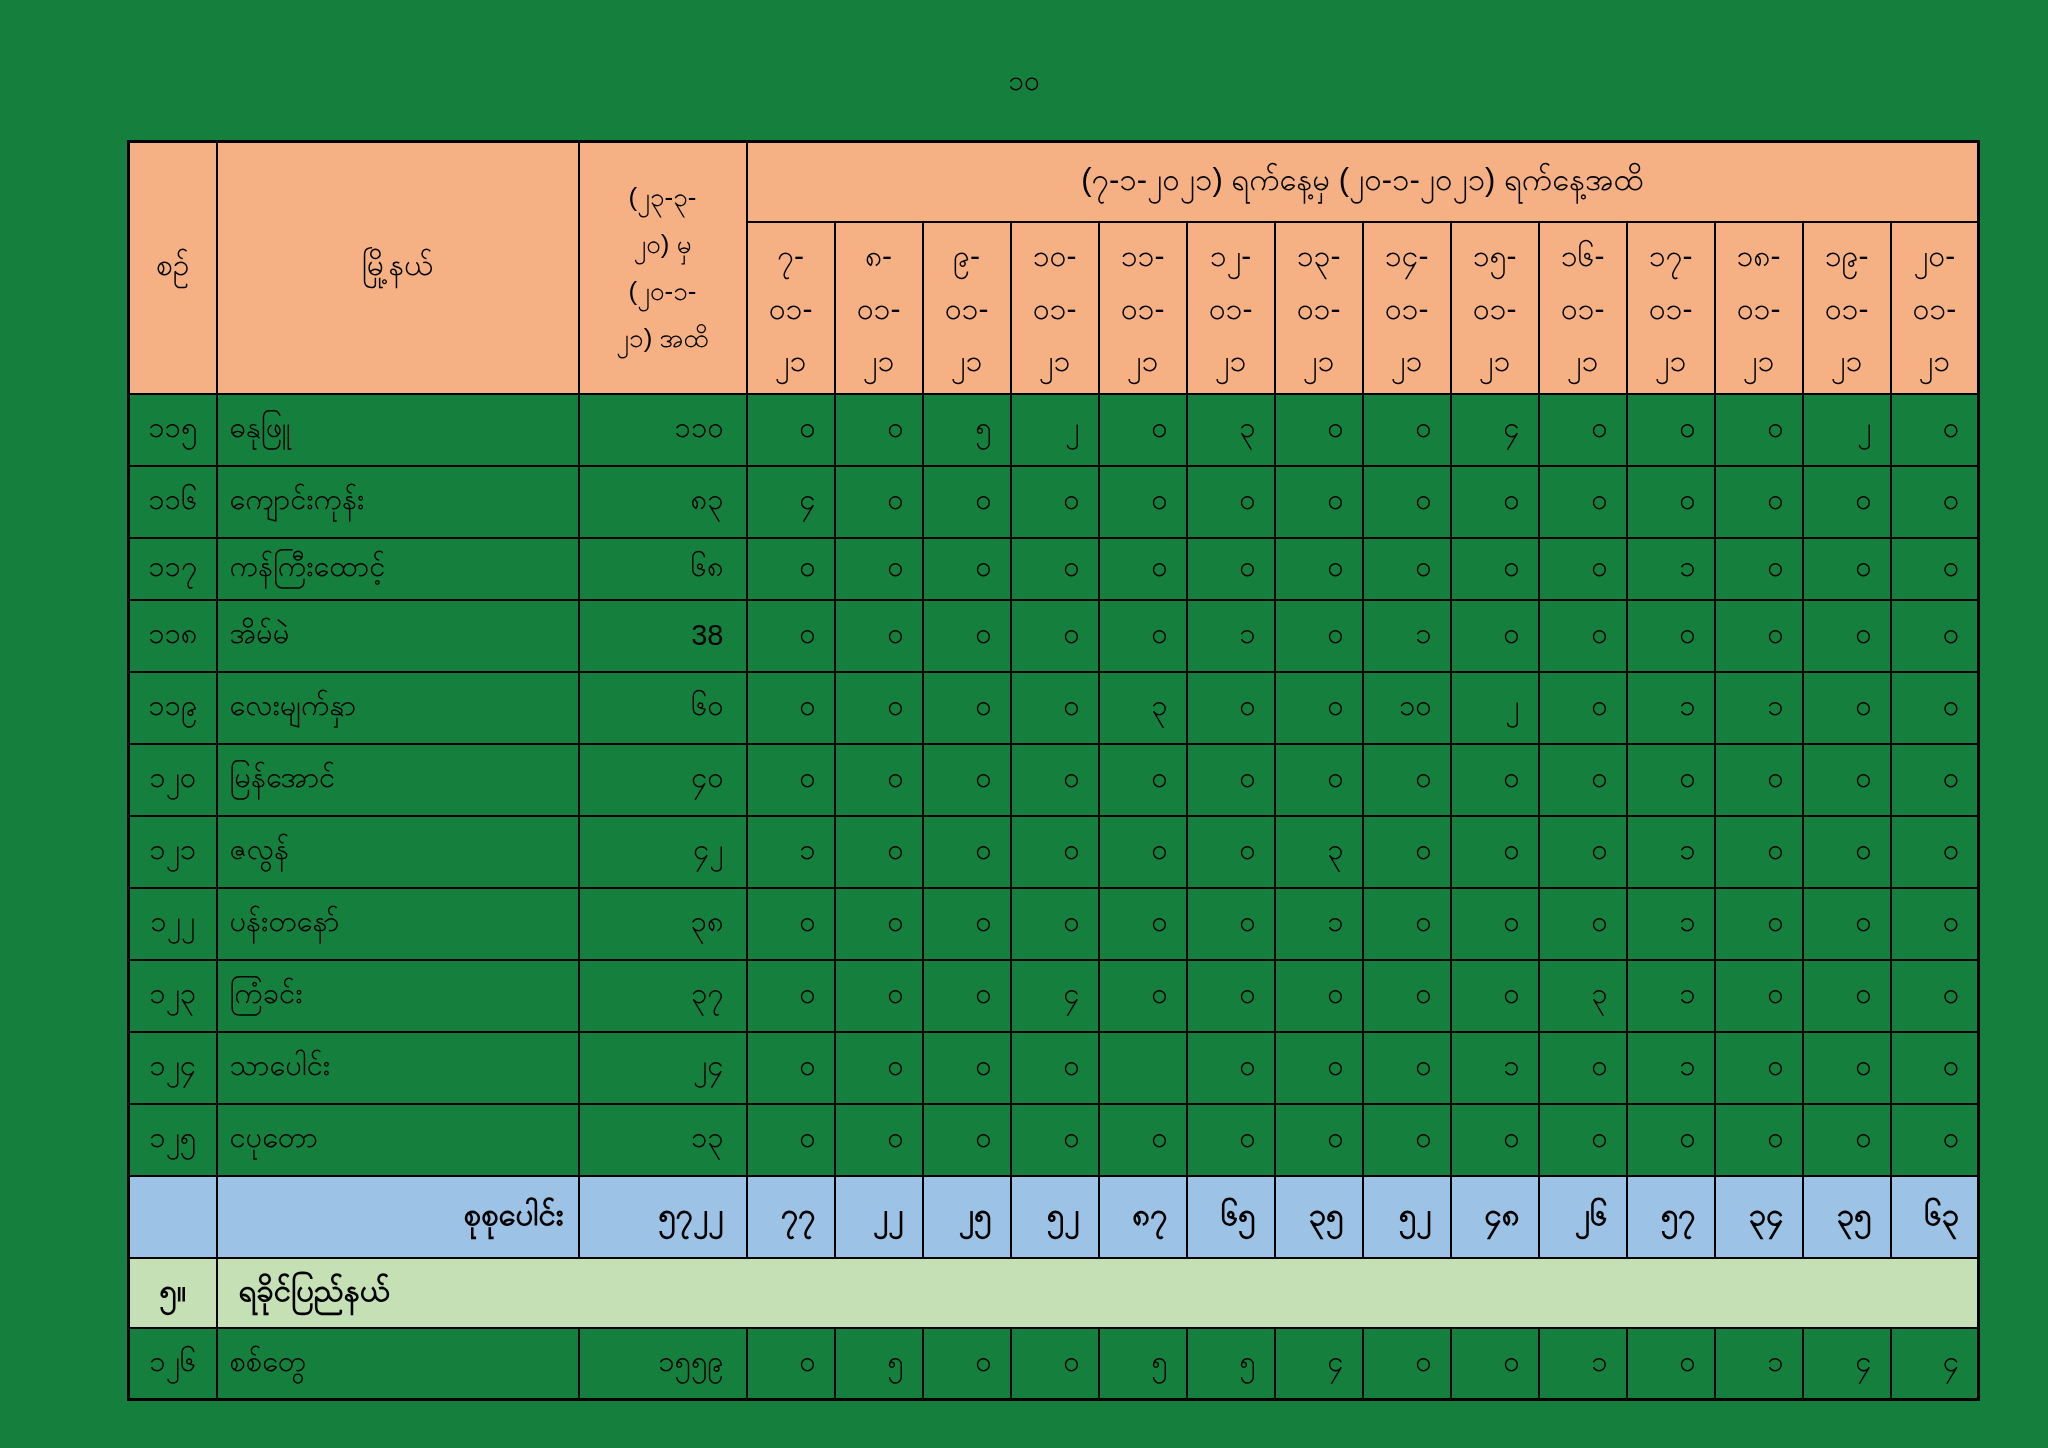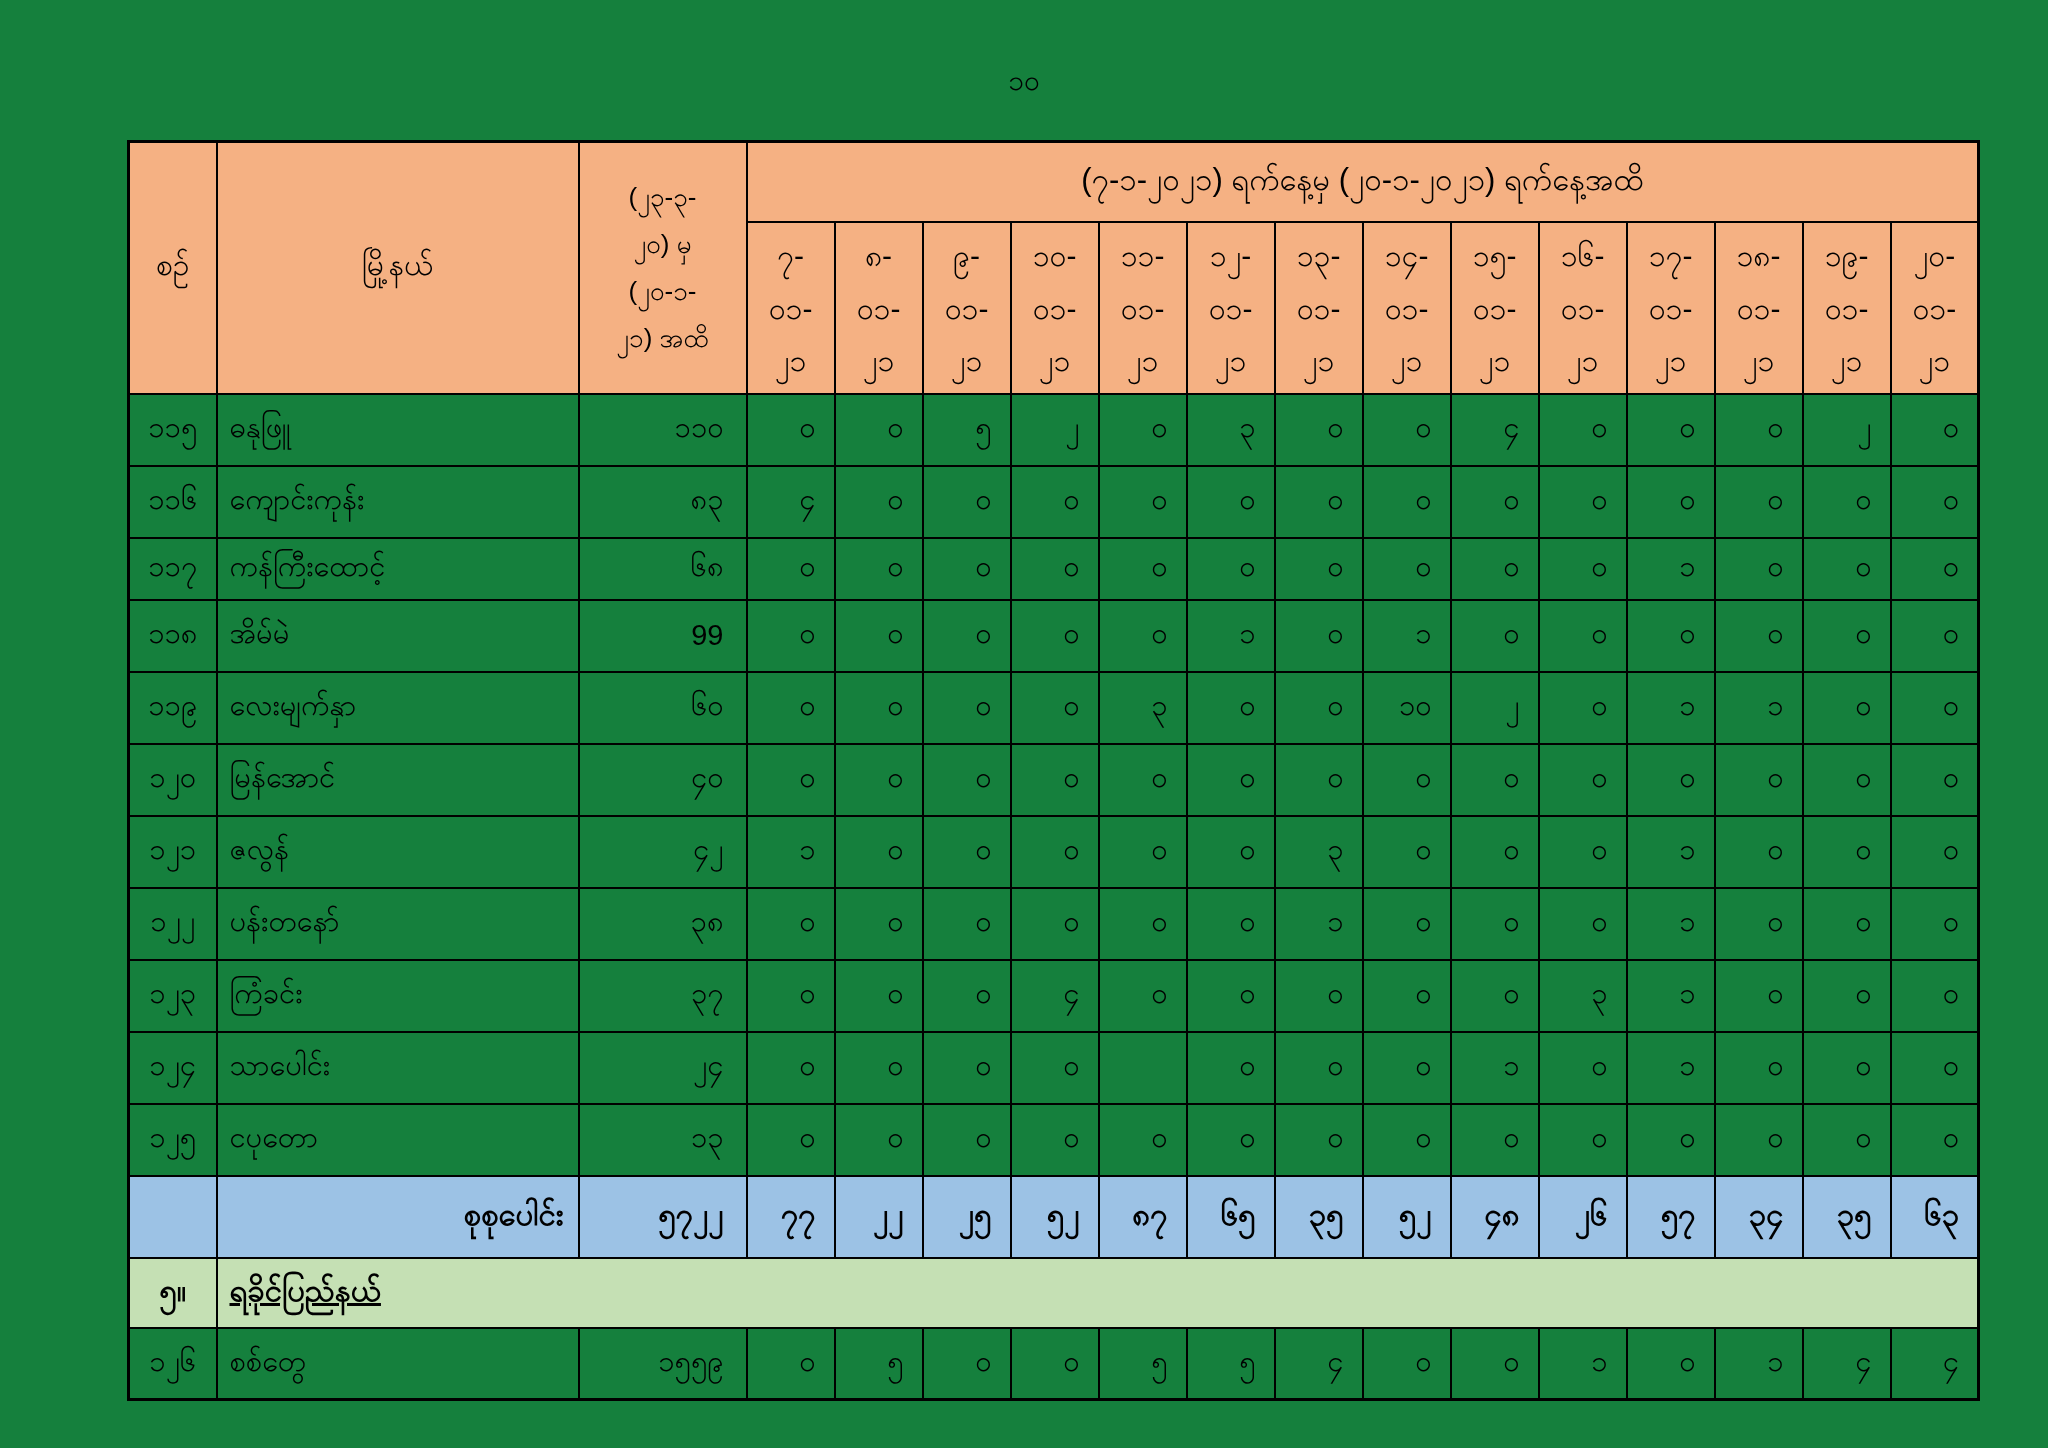--- a/index.html
+++ b/index.html
@@ -56,21 +56,21 @@
     background:var(--total-bg,#9CC2E5);
     font-weight:bold;
     font-size:31px;
   }
   tr.total-row td.total-label{text-align:right;padding-right:14px;}
   tr.section-row td{
     background:var(--section-bg,#C5E0B4);
     font-weight:bold;
     font-size:31px;
   }
-  tr.section-row td.section-label{text-align:left;padding-left:12px;text-decoration:underline;}
+  tr.section-row td.section-label{text-align:left;padding-left:21px;}
 </style>
 </head>
 <body>
 
 <div class="page">
   <div class="page-number">၁၀</div>
 
   <table class="report">
     <colgroup>
       <col style="width:88px">
@@ -187,21 +187,21 @@
           <td class="daily">၀</td>
           <td class="daily">၀</td>
           <td class="daily">၁</td>
           <td class="daily">၀</td>
           <td class="daily">၀</td>
           <td class="daily">၀</td>
         </tr>
         <tr class="data-row" style="height: 72px;">
           <td class="no">၁၁၈</td>
           <td class="township">အိမ်မဲ</td>
-          <td class="cum">99</td>
+          <td class="cum">38</td>
           <td class="daily">၀</td>
           <td class="daily">၀</td>
           <td class="daily">၀</td>
           <td class="daily">၀</td>
           <td class="daily">၀</td>
           <td class="daily">၁</td>
           <td class="daily">၀</td>
           <td class="daily">၁</td>
           <td class="daily">၀</td>
           <td class="daily">၀</td>

